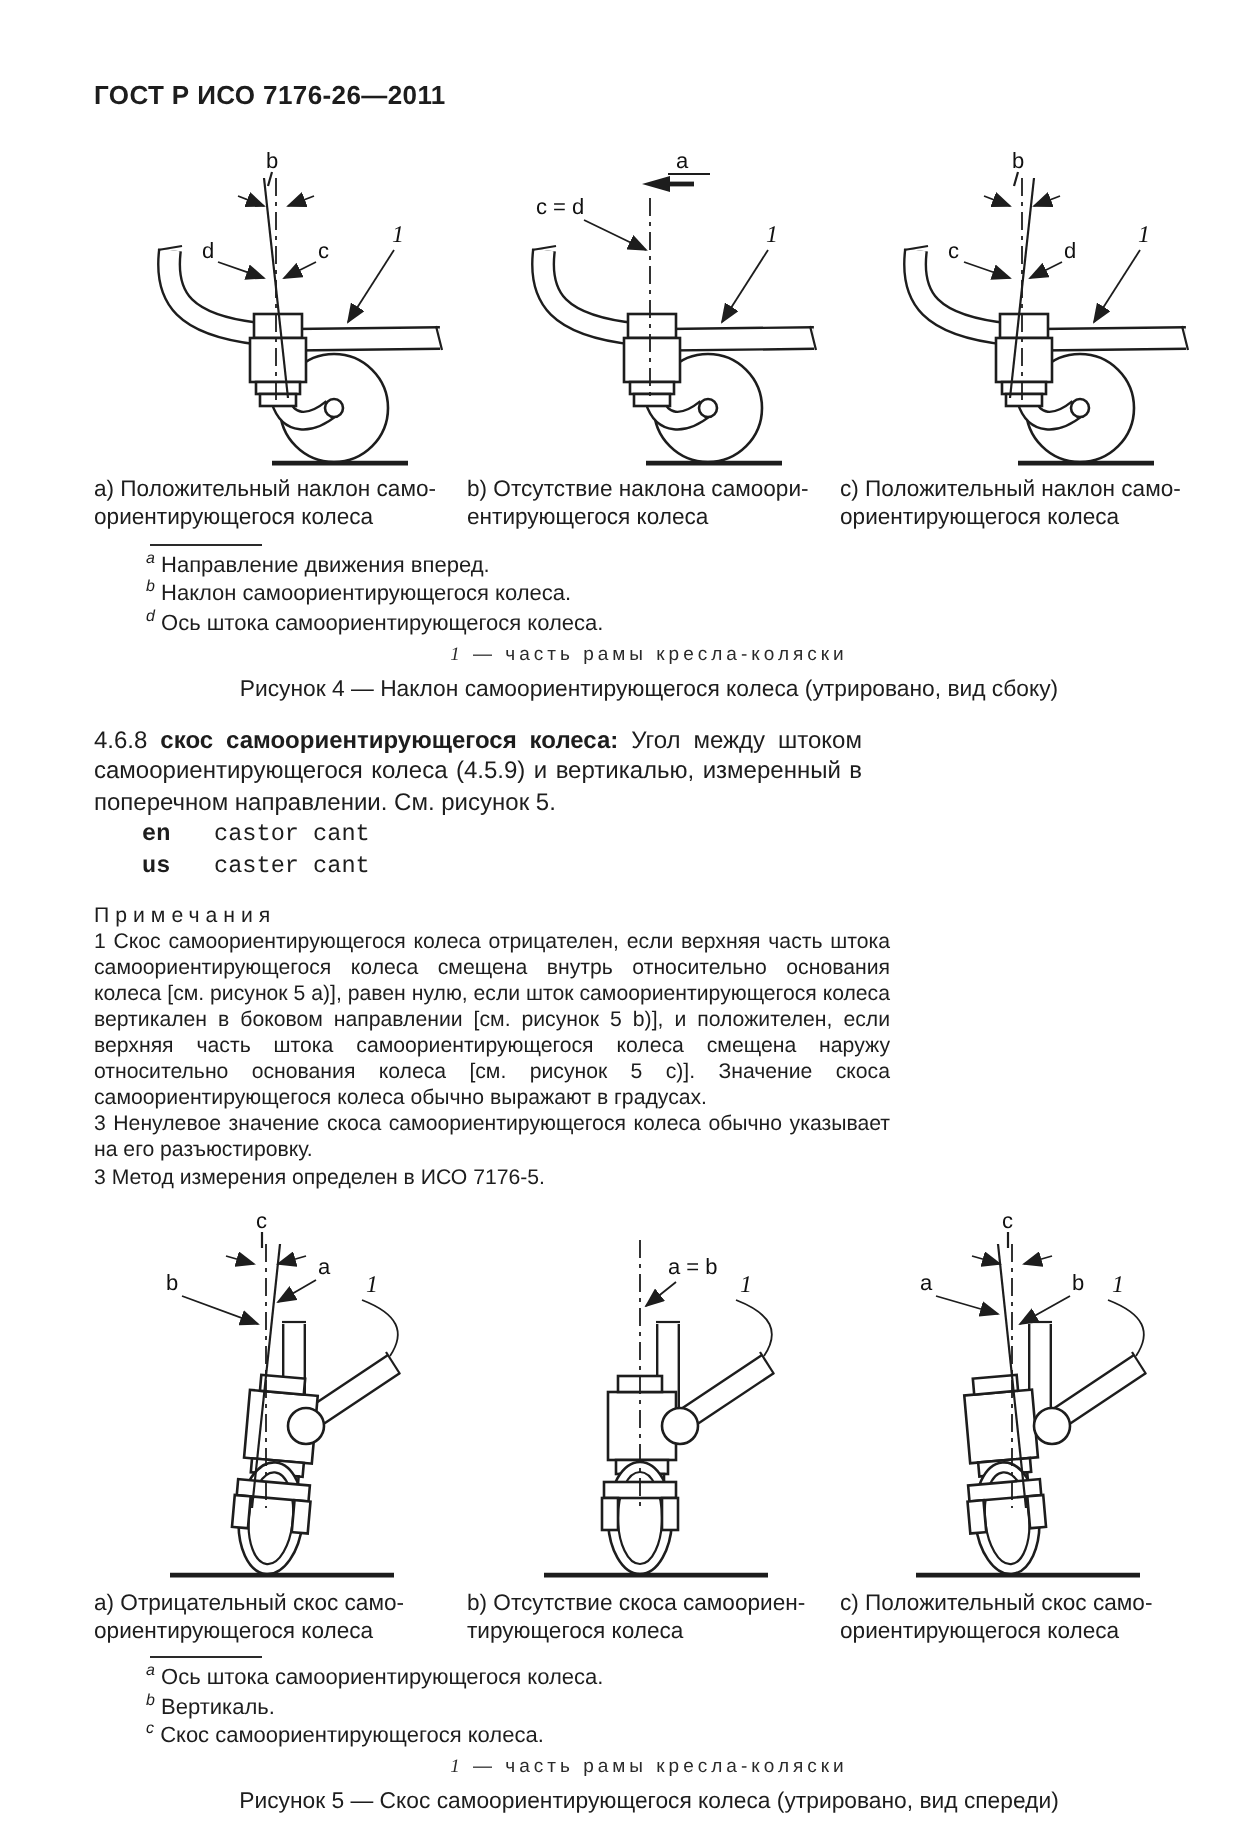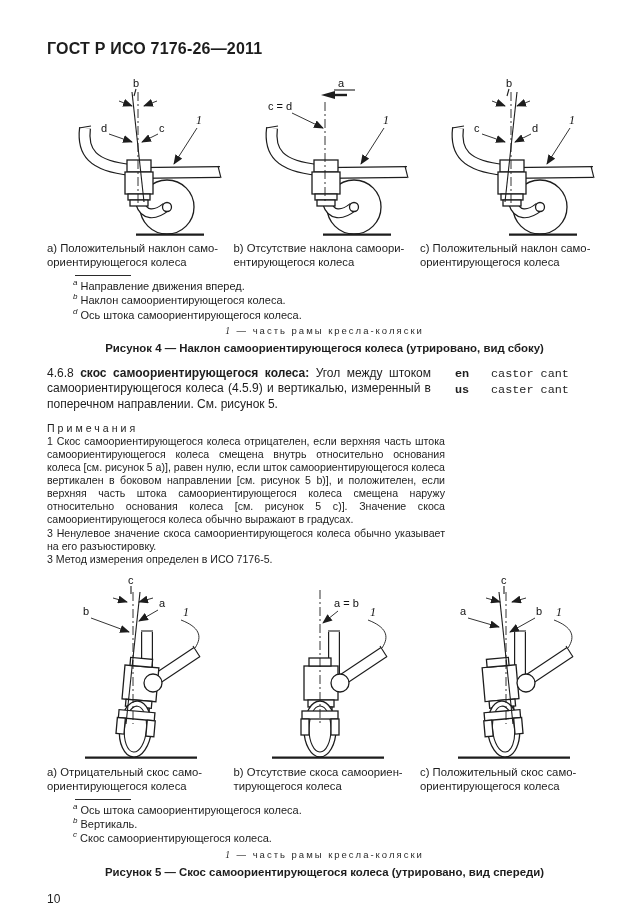--- a/index.html
+++ b/index.html
@@ -2,33 +2,33 @@
 <html><head>
 <meta charset="utf-8">
 <style>
   html,body{margin:0;padding:0;}
   body{
     width:630px;height:913px;background:#ffffff;color:#1d1d1d;
     font-family:"Liberation Sans",sans-serif;
     -webkit-font-smoothing:antialiased;overflow:hidden;
   }
   .page{padding:40px 28px 0 47px;position:relative;width:555px;}
-  .doc-header{font-weight:bold;font-size:16px;letter-spacing:.2px;}
+  .doc-header{font-weight:bold;font-size:13px;letter-spacing:.2px;}
   .figrow{display:flex;justify-content:space-between;margin-top:18px;}
   .figcol{width:182px;}
   .figcol svg{display:block;}
   .panel-caption{font-size:11.3px;line-height:1.28;white-space:pre-line;margin-top:3px;}
   .fn-block{margin-left:26px;margin-top:5px;}
   .fn-sep{width:56px;border-top:1.2px solid #2a2a2a;margin:0 0 3px 2px;}
   .fn{font-size:11px;line-height:1.3;}
   .fn sup{font-size:8px;font-style:italic;line-height:0;}
   .legend{text-align:center;font-size:9.5px;letter-spacing:2px;margin-top:3px;color:#2a2a2a;}
   .legend .num{font-style:italic;font-family:"Liberation Serif",serif;}
-  .fig-caption{text-align:center;font-size:11.4px;margin-top:6px;font-weight:bold;}
-  .term-entry{display:flex;margin-top:12px;font-size:12px;line-height:1.28;}
+  .fig-caption{text-align:center;font-size:11.4px;margin-top:6px;}
+  .term-entry{display:flex;margin-top:12px;font-size:12px;line-height:1.28;flex-direction:column;}
   .term-text{width:384px;text-align:justify;}
   .term-trans{margin-left:24px;font-size:11.8px;padding-top:1px;font-family:Liberation Mono, monospace;}
   .trans-row{display:flex;line-height:1.35;}
   .trans-row .lang{font-weight:bold;width:36px;}
   .notes{width:398px;margin-top:10px;font-size:10.6px;line-height:1.235;}
   .notes-title{letter-spacing:3px;margin:0 0 2px 0;}
   .notes p{margin:0;text-align:justify;}
   .page-number{font-size:12px;margin-top:14px;}
   
   svg text{font-family:"Liberation Sans",sans-serif;font-size:11px;fill:#111;}

